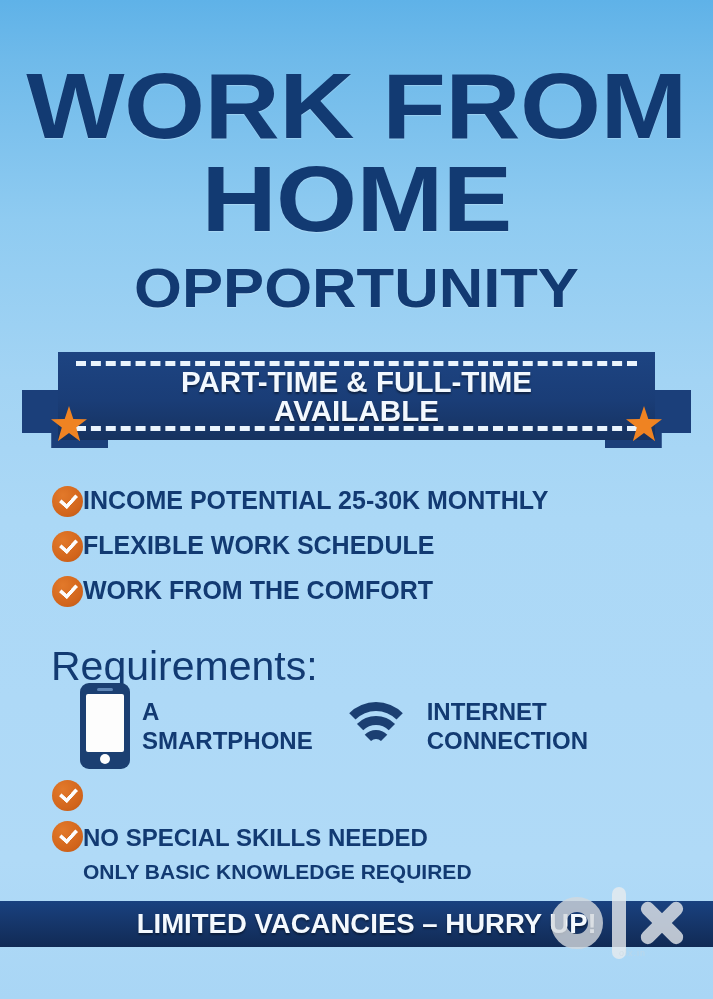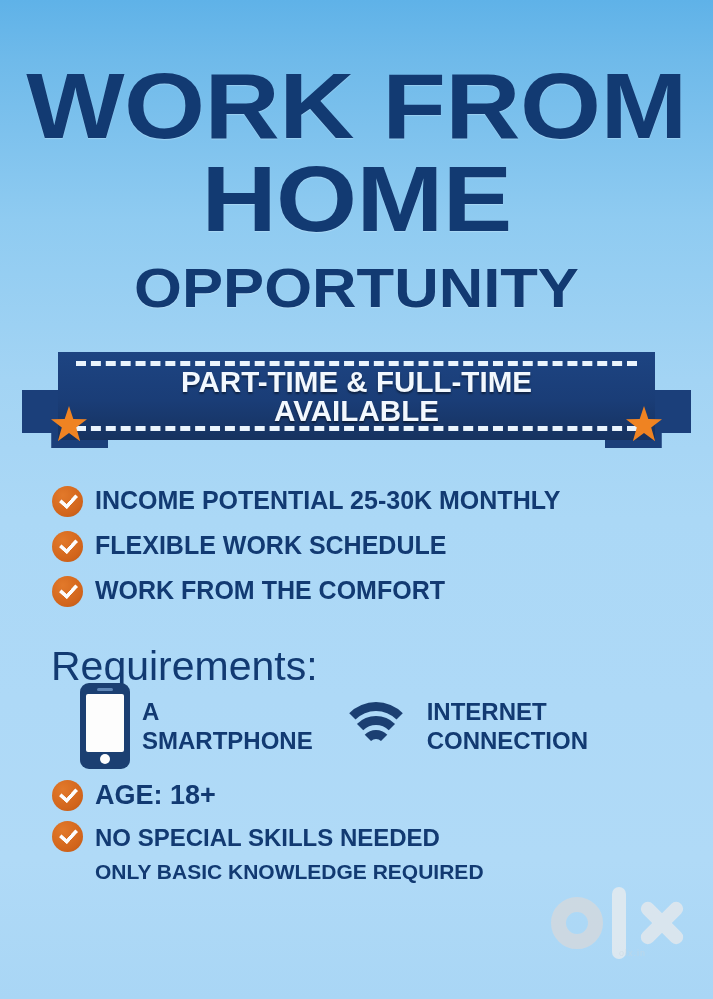--- a/index.html
+++ b/index.html
@@ -142,21 +142,20 @@
     left: 8px;
     top: 8px;
     width: 13px;
     height: 7px;
     border-left: 4px solid #fdfdfd;
     border-bottom: 4px solid #fdfdfd;
     transform: rotate(-48deg);
     border-radius: 1px;
   }
   .bullet-text {
-    margin-left: 12px;
     color: #123a72;
     font-weight: 700;
     font-size: 25px;
     line-height: 1.2;
     transform: scaleX(1.0);
     white-space: nowrap;
   }
   .bullet-text .sub { display: block; }
 
   
@@ -376,31 +375,33 @@
       <i class="c"></i>
     </div>
     <div class="req-label">
       <span>INTERNET</span>
       <span>CONNECTION</span>
     </div>
   </div>
 
   <div class="bullet-row" style="top:779px">
     <div class="check"></div>
-    <div class="bullet-text" style="font-size:27px">AGE: 18+</div>
   </div>
 
   <div class="bullet-row" style="top:820px">
     <div class="check"></div>
     <div class="bullet-text" style="font-size:24px;line-height:1.5">
       <span>NO SPECIAL SKILLS NEEDED</span>
       <span class="sub" style="font-size:21px">ONLY BASIC KNOWLEDGE REQUIRED</span>
     </div>
   </div>
 
+  <div class="bottom-bar">
+    <div class="txt">LIMITED VACANCIES – HURRY UP!</div>
+  </div>
 
   <div class="watermark">
     <div class="wm-o"></div>
     <div class="wm-bar"></div>
     <div class="wm-x">
       <i class="s1"></i>
       <i class="s2"></i>
     </div>
     <div class="wm-sub">olx.in</div>
   </div>

